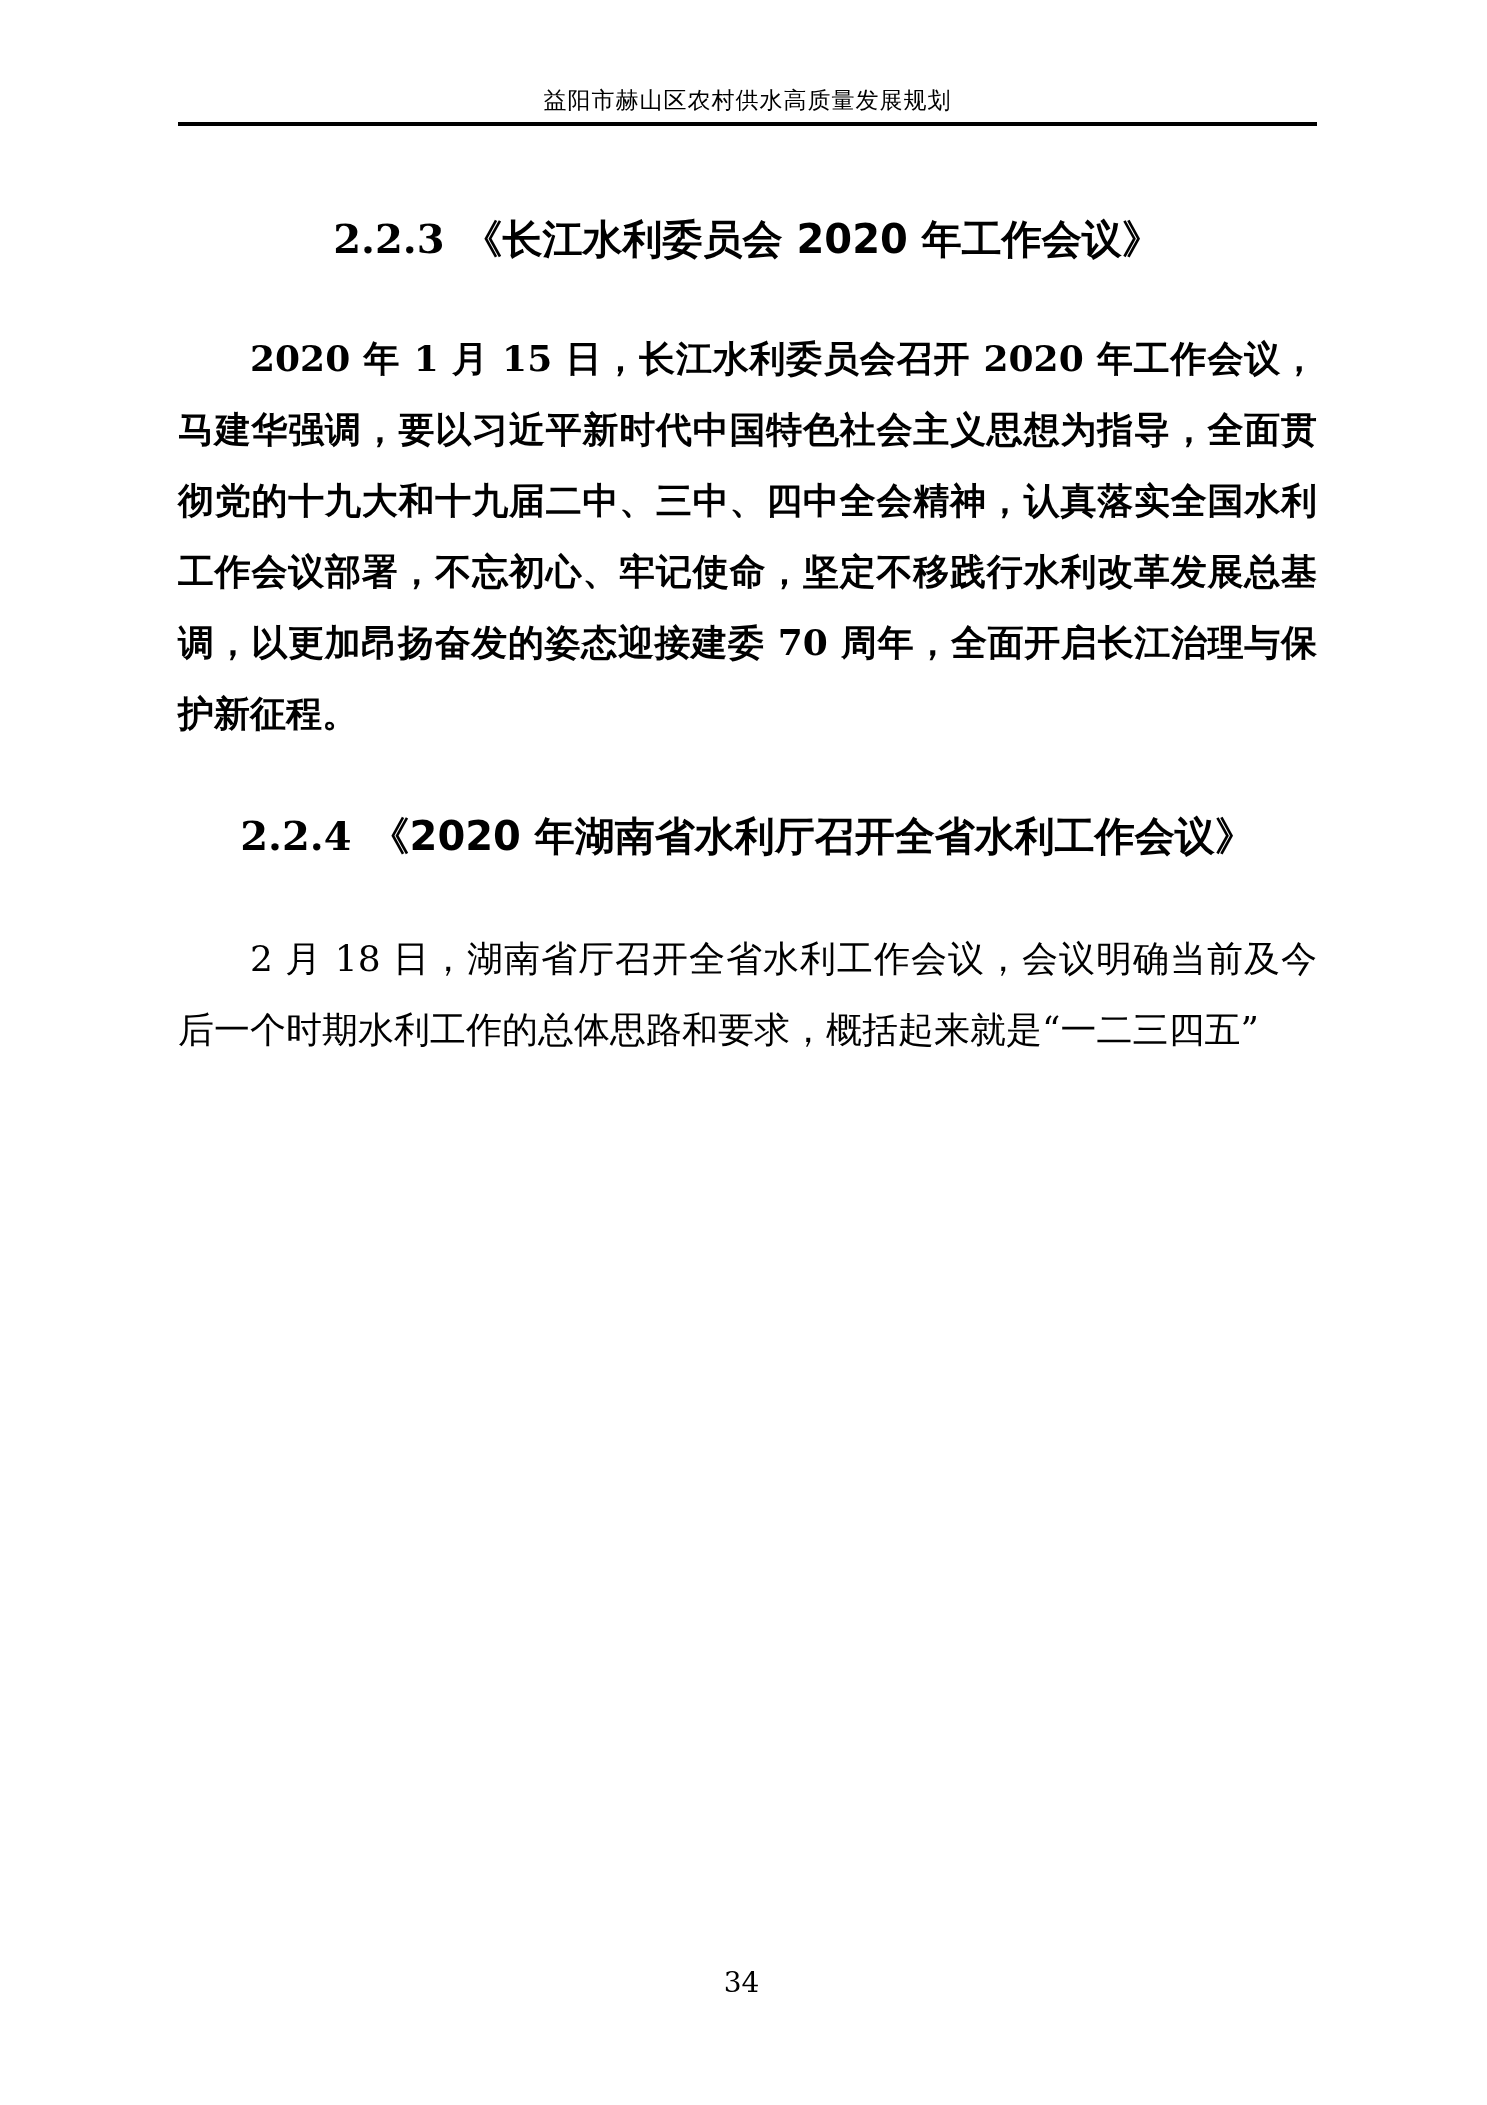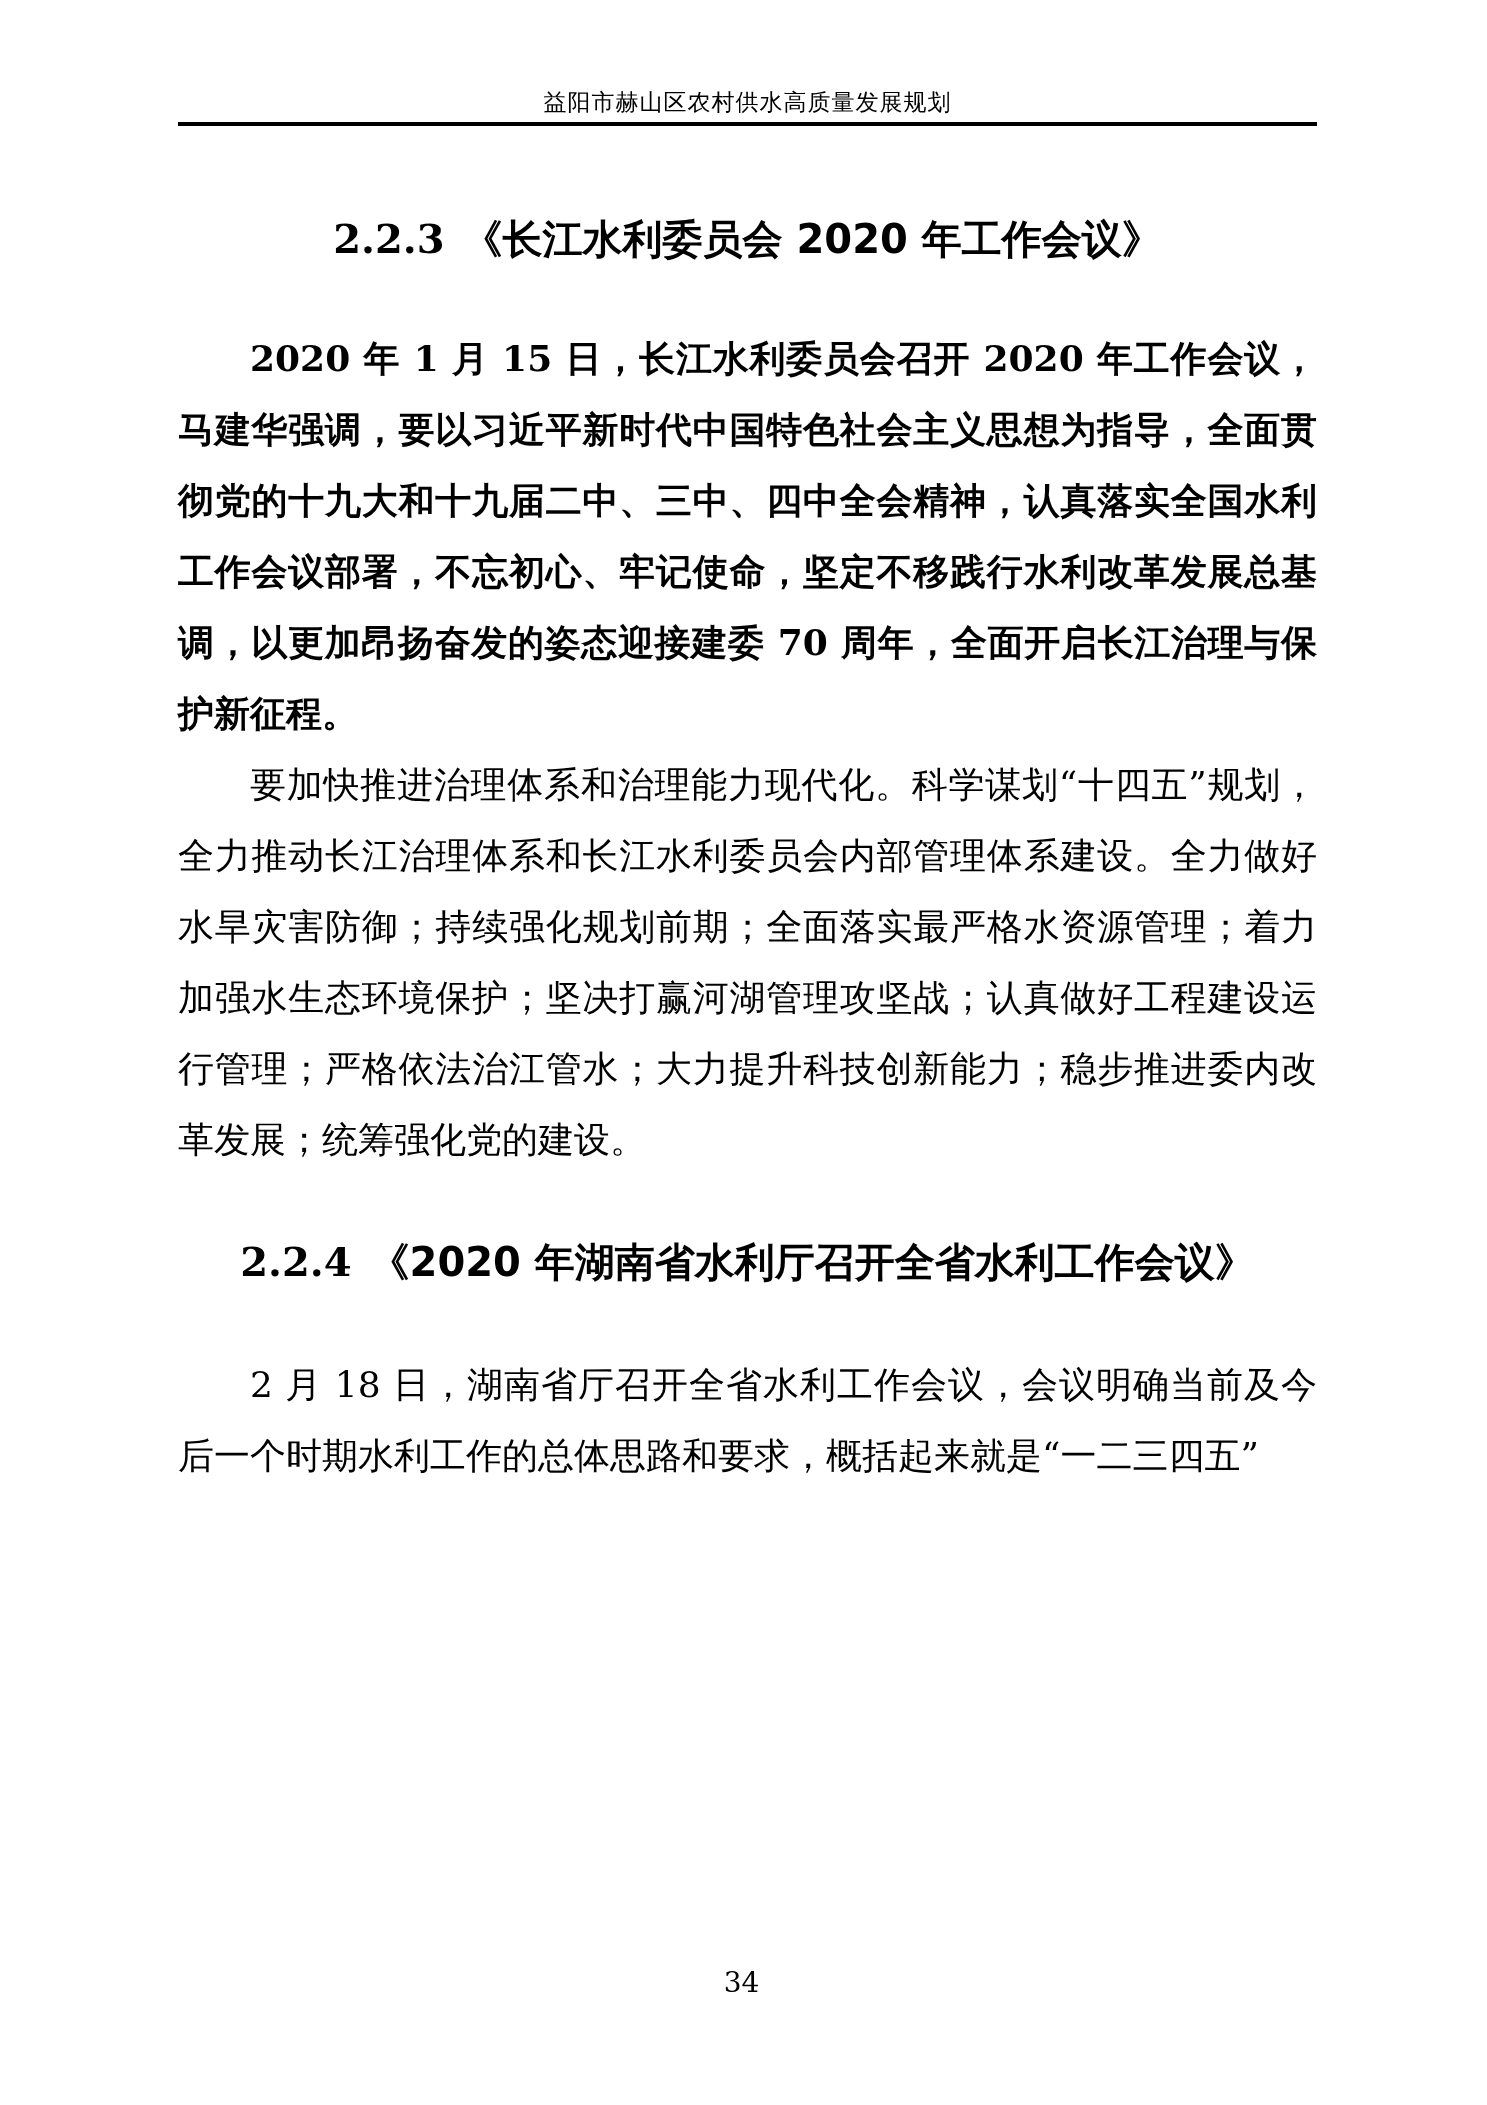--- a/index.html
+++ b/index.html
@@ -13,20 +13,21 @@
     height: 2105px;
     background: #ffffff;
     color: #000000;
     font-family: "DejaVu Serif", "Liberation Serif", serif;
     overflow: hidden;
     box-sizing: border-box;
   }
   
   .doc-header {
     padding: 88px 170px 12px 178px;
+    font-family: Liberation Mono, monospace;
   }
   .doc-header-inner {
     text-align: center;
     font-size: 23px;
     line-height: 28px;
     letter-spacing: 1px;
     border-bottom: 4px solid #000000;
     padding-bottom: 6px;
   }
   
@@ -88,21 +89,20 @@
 
   <main class="doc-body">
 
     <h2 class="section-heading heading-first">
       <span class="sec-num">2.2.3</span><span>《长江水利委员会 2020 年工作会议》</span>
     </h2>
 
     <p class="body-para para-first">2020 年 1 月 15 日，长江水利委员会召开 2020 年工作会议，马建华强调，要以习近平新时代中国特色社会主义思想为指导，全面贯彻党的十九大和十九届二中、三中、四中全会精神，认真落实全国水利工作会议部署，不忘初心、牢记使命，坚定不移践行水利改革发展总基调，以更加昂扬奋发的姿态迎接建委 70 周年，全面开启长江治理与保护新征程。</p>
 
 
-    <p class="body-para">要加快推进治理体系和治理能力现代化。科学谋划“十四五”规划，全力推动长江治理体系和长江水利委员会内部管理体系建设。全力做好水旱灾害防御；持续强化规划前期；全面落实最严格水资源管理；着力加强水生态环境保护；坚决打赢河湖管理攻坚战；认真做好工程建设运行管理；严格依法治江管水；大力提升科技创新能力；稳步推进委内改革发展；统筹强化党的建设。</p>
 
     <h2 class="section-heading heading-second">
       <span class="sec-num">2.2.4</span><span>《2020 年湖南省水利厅召开全省水利工作会议》</span>
     </h2>
 
     <p class="body-para para-after-heading">2 月 18 日，湖南省厅召开全省水利工作会议，会议明确当前及今后一个时期水利工作的总体思路和要求，概括起来就是“一二三四五”</p>
 
   </main>
 
   <footer>

